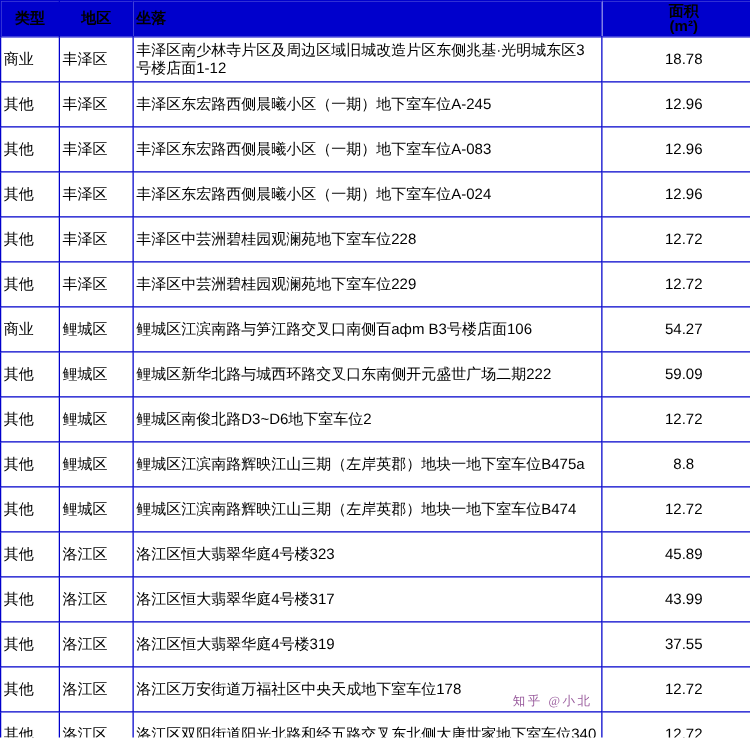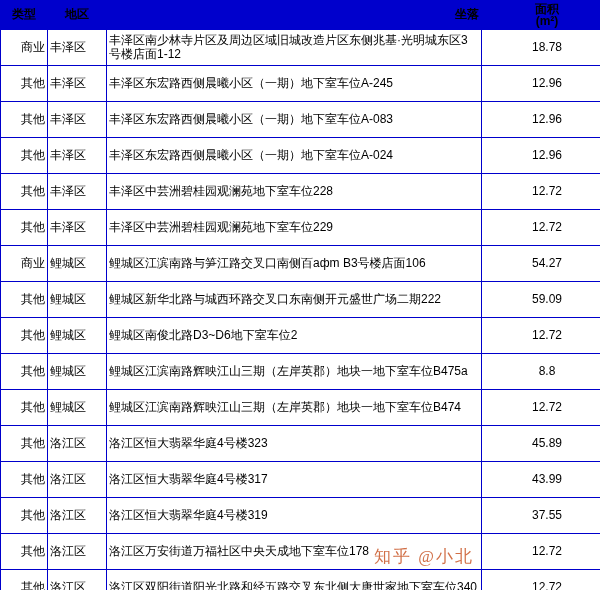--- a/index.html
+++ b/index.html
@@ -38,34 +38,34 @@
     font-weight: bold;
     text-align: center;
     height: 26px;
     font-size: 13px;
   }
   thead th.hdr-area {
     line-height: 1.0;
   }
   .col-type { width: 42px; text-align: center; }
   .col-area { width: 54px; text-align: center; }
-  .col-loc  { width: 370px; text-align: right; }
+  .col-loc  { width: 370px; text-align: left; }
   .col-size { width: 126px; text-align: center; }
   tbody tr { height: 36px; }
   tbody td { background: #ffffff; }
-  td.t-type { text-align: right; font-size: 12px; }
+  td.t-type { text-align: left; font-size: 12px; }
   td.t-area { text-align: left; font-size: 12px; }
   td.t-loc  { text-align: left; font-size: 12px; }
   td.t-size { text-align: center; font-size: 12px; }
   .watermark {
     position: absolute;
     right: 10px;
     bottom: 22px;
-    font-size: 17px;
-    color: #c2410c;
+    font-size: 10px;
+    color: #701a75;
     letter-spacing: 2px;
     font-family: "Liberation Serif", serif;
     pointer-events: none;
     opacity: 0.75;
   }
 </style>
 </head>
 <body>
 
 <div id="sheet">

